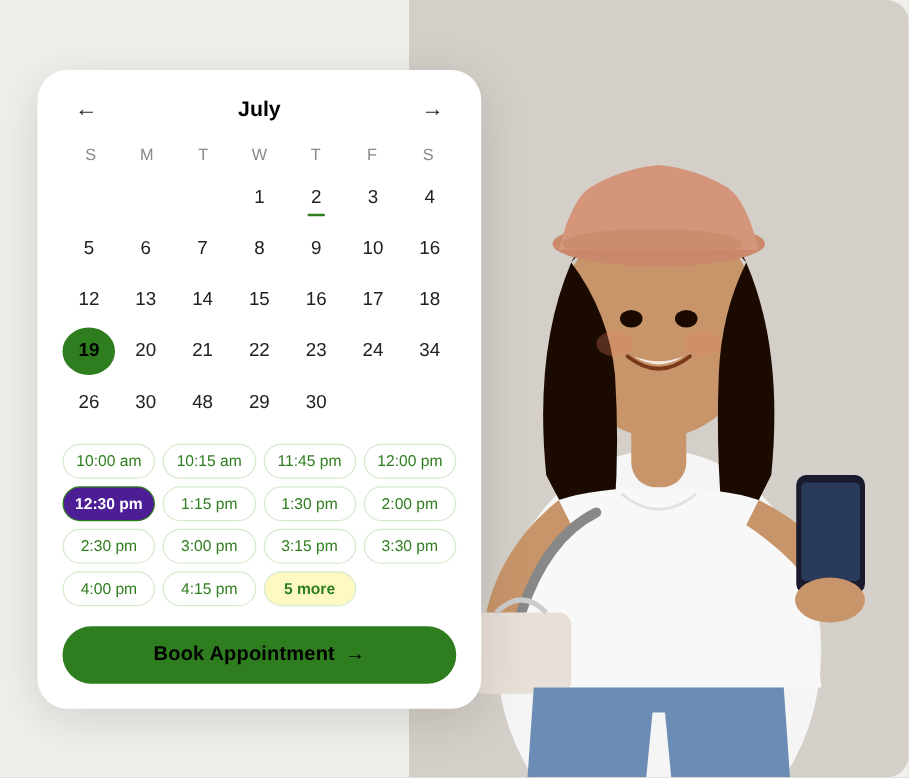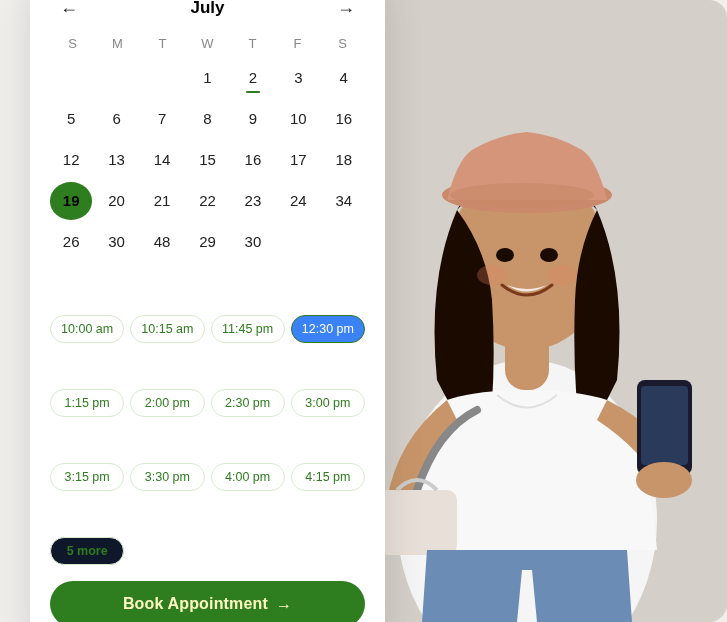--- a/index.html
+++ b/index.html
@@ -117,39 +117,39 @@
     .time-slot {
       background: #fff;
       border: 1.5px solid #d6eacf;
       border-radius: 20px;
       text-align: center;
       padding: 6px 2px;
       font-size: 12.5px;
       color: #2e7d1e;
       font-weight: 500;
       cursor: pointer;
-      margin-top: 40px;
     }
     .time-slot.selected {
-      background: #3b82f6;
+      background: #4c1d95;
       color: #fff;
       border-color: #2e7d1e;
+      font-weight: bold;
     }
     .time-slot.more {
       color: #2e7d1e;
-      background: #0f172a;
+      background: #fef9c3;
       border-color: #d6eacf;
       font-weight: 600;
     }
     
     .book-btn {
       margin-top: 16px;
       width: 100%;
       background: #2e7d1e;
-      color: #fef9c3;
+      color: #000000;
       border: none;
       border-radius: 30px;
       padding: 14px 0;
       font-size: 16px;
       font-weight: 600;
       cursor: pointer;
       display: flex;
       align-items: center;
       justify-content: center;
       gap: 8px;
@@ -233,22 +233,24 @@
           <div class="date-cell empty"></div>
           <div class="date-cell empty"></div>
         </div>
     </div>
 
     <div class="time-slots">
 
     <div class="time-slot">10:00 am</div>
         <div class="time-slot">10:15 am</div>
         <div class="time-slot">11:45 pm</div>
+        <div class="time-slot">12:00 pm</div>
         <div class="time-slot selected">12:30 pm</div>
         <div class="time-slot">1:15 pm</div>
+        <div class="time-slot">1:30 pm</div>
         <div class="time-slot">2:00 pm</div>
         <div class="time-slot">2:30 pm</div>
         <div class="time-slot">3:00 pm</div>
         <div class="time-slot">3:15 pm</div>
         <div class="time-slot">3:30 pm</div>
         <div class="time-slot">4:00 pm</div>
         <div class="time-slot">4:15 pm</div>
         <div class="time-slot more">5 more</div>
       </div>
 

